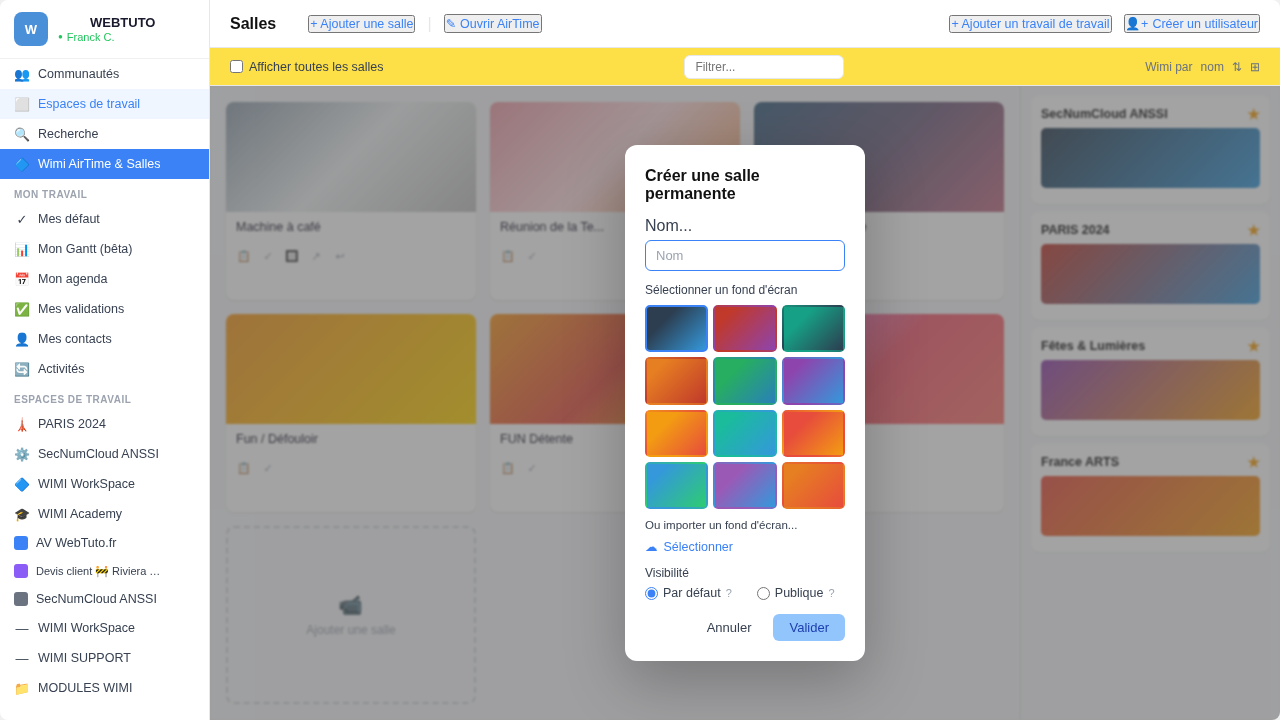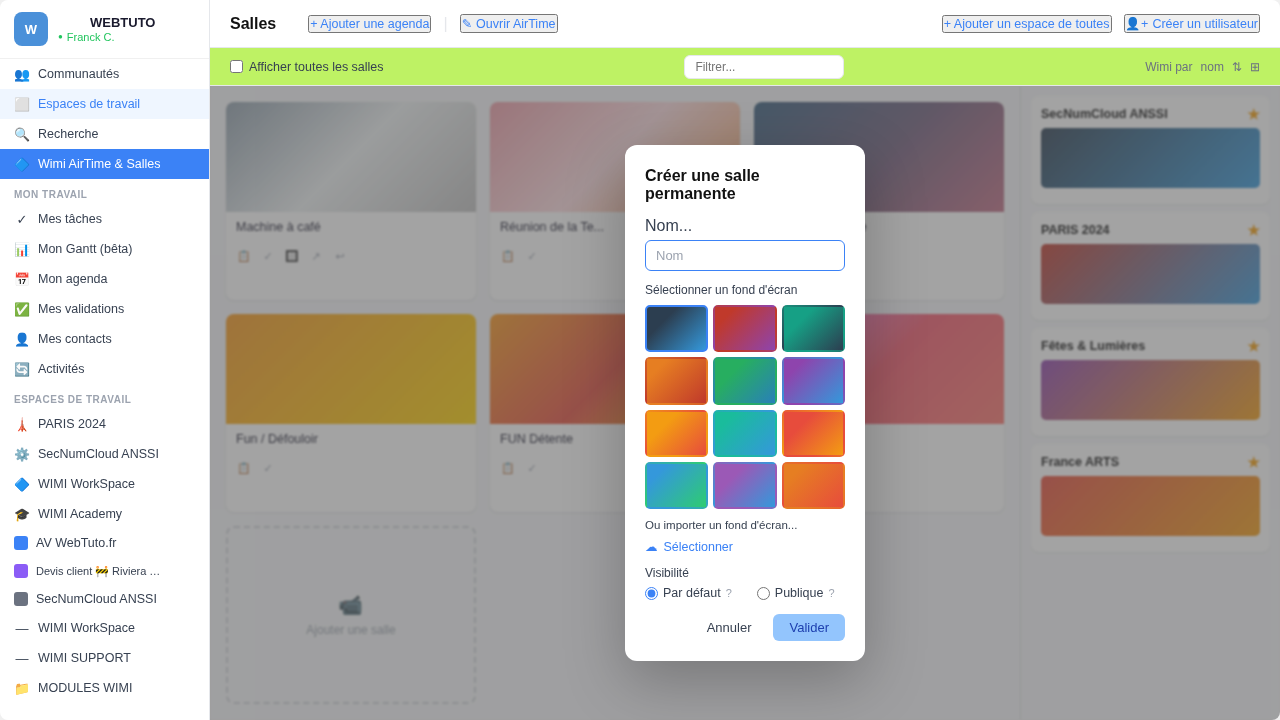--- a/index.html
+++ b/index.html
@@ -21,21 +21,21 @@
 
     
     .main { flex: 1; display: flex; flex-direction: column; height: 720px; overflow: hidden; position: relative; }
     .main-header { background: #fff; border-bottom: 1px solid #e5e7eb; padding: 0 20px; height: 48px; display: flex; align-items: center; gap: 16px; }
     .main-title { font-size: 16px; font-weight: 600; color: #111; flex-shrink: 0; }
     .header-actions { display: flex; align-items: center; gap: 12px; margin-left: 16px; }
     .header-btn { font-size: 12.5px; color: #3b82f6; cursor: pointer; display: flex; align-items: center; gap: 4px; }
     .header-right { margin-left: auto; display: flex; align-items: center; gap: 12px; }
     .header-right-btn { font-size: 12.5px; color: #3b82f6; cursor: pointer; display: flex; align-items: center; gap: 4px; }
 
-    .toolbar { background: #bef264; border-bottom: 1px solid #e5e7eb; padding: 0 20px; height: 38px; display: flex; align-items: center; gap: 12px; }
+    .toolbar { background: #fde047; border-bottom: 1px solid #e5e7eb; padding: 0 20px; height: 38px; display: flex; align-items: center; gap: 12px; }
     .checkbox-label { display: flex; align-items: center; gap: 6px; font-size: 12.5px; color: #374151; cursor: pointer; }
     .filter-input { margin-left: auto; border: 1px solid #e5e7eb; border-radius: 6px; padding: 4px 10px; font-size: 12px; color: #374151; width: 160px; }
     .sort-controls { margin-left: auto; display: flex; align-items: center; gap: 8px; font-size: 12px; color: #6b7280; }
 
     
     .content-area { display: flex; flex: 1; overflow: hidden; position: relative; }
     .rooms-grid { flex: 1; padding: 16px; display: grid; grid-template-columns: repeat(auto-fill, minmax(200px, 1fr)); gap: 14px; overflow-y: auto; background: #f7f8fa; filter: blur(1px); opacity: 0.7; }
     .room-card { background: #fff; border-radius: 8px; overflow: hidden; box-shadow: 0 1px 3px rgba(0,0,0,0.08); }
     .room-card-img { width: 100%; height: 110px; object-fit: cover; background: #ddd; position: relative; }
     .room-card-label { padding: 8px 10px; font-size: 12.5px; font-weight: 500; color: #1a1a2e; }
@@ -125,21 +125,21 @@
 
   <div class="sidebar-item active">
     <span class="icon">🔷</span>
     <span>Wimi AirTime &amp; Salles</span>
   </div>
 
   <div class="sidebar-section-label">MON TRAVAIL</div>
 
   <div class="sidebar-item">
     <span class="icon">✓</span>
-    <span>Mes tâches</span>
+    <span>Mes défaut</span>
   </div>
   <div class="sidebar-item">
     <span class="icon">📊</span>
     <span>Mon Gantt (bêta)</span>
   </div>
   <div class="sidebar-item">
     <span class="icon">📅</span>
     <span>Mon agenda</span>
   </div>
   <div class="sidebar-item">
@@ -200,29 +200,29 @@
     <span>MODULES WIMI</span>
   </div>
 
 </nav>
 
 <div class="main">
 
   <div class="main-header">
     <span class="main-title">Salles</span>
     <div class="header-actions">
-      <button class="header-btn">+ Ajouter une agenda</button>
+      <button class="header-btn">+ Ajouter une salle</button>
       <span style="color:#e5e7eb">|</span>
       <button class="header-btn">
         <span>✎</span>
         <span>Ouvrir AirTime</span>
       </button>
     </div>
     <div class="header-right">
-      <button class="header-right-btn">+ Ajouter un espace de toutes</button>
+      <button class="header-right-btn">+ Ajouter un travail de travail</button>
       <button class="header-right-btn">
         <span>👤+</span>
         <span>Créer un utilisateur</span>
       </button>
     </div>
   </div>
 
   <div class="toolbar">
     <label class="checkbox-label">
       <input type="checkbox" style="">

